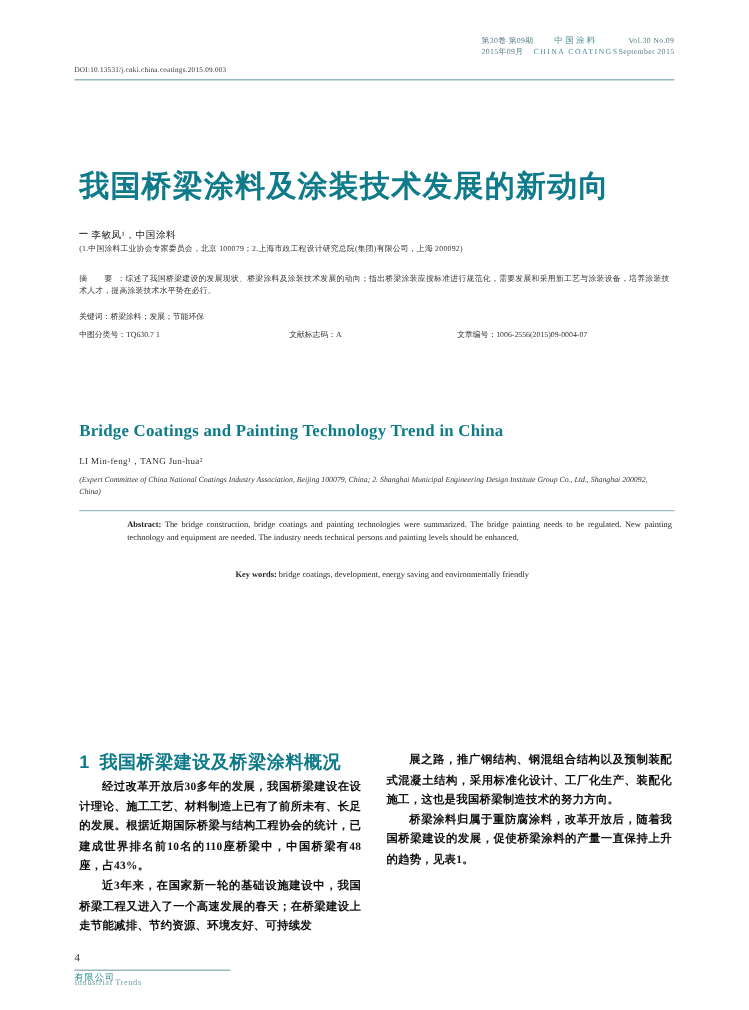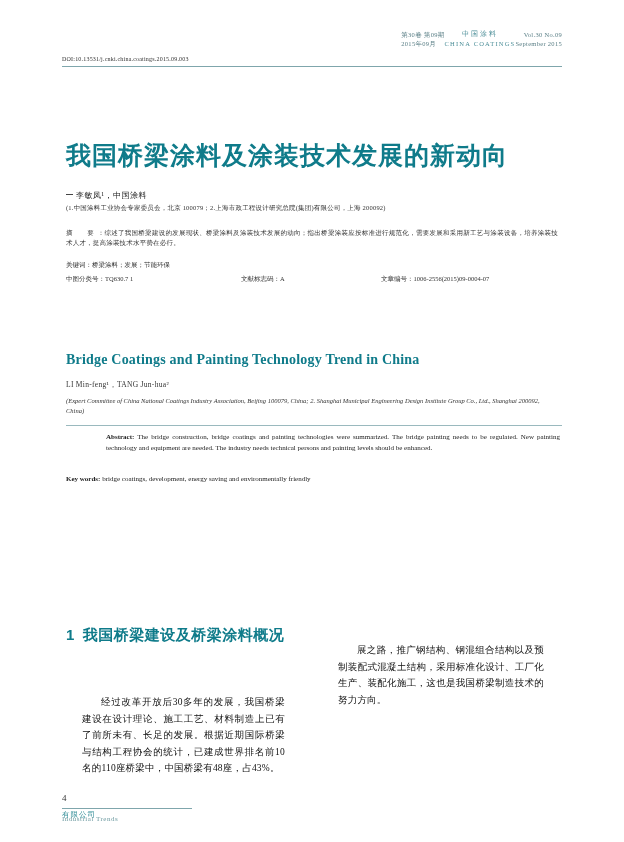--- a/index.html
+++ b/index.html
@@ -92,40 +92,40 @@
     position:absolute;left:66px;right:62px;top:425px;
     border-top:1px solid #9ab9be;
   }
   .abs-en{
     position:absolute;left:66px;right:64px;top:432px;
     font-size:7px;color:#222;line-height:10.5px;text-align:justify;margin-left:40px;
   }
   .abs-en b{font-weight:bold;}
   .kw-en{
     position:absolute;left:66px;right:53px;top:474px;
-    font-size:7px;color:#222;line-height:10.5px;
+    font-size:7px;color:#222;line-height:10.5px;text-align:center;
   }
   
   .sec-head{
     position:absolute;left:66px;top:626px;
     font-family:"Liberation Sans",sans-serif;
     font-weight:bold;font-size:15px;color:#0f7b8a;letter-spacing:.5px;
   }
   .sec-head .num{margin-right:8px;}
   .col-left{
-    position:absolute;left:66px;top:678px;width:235px;
+    position:absolute;left:66px;top:648px;width:235px;
     font-size:9.5px;line-height:16.6px;color:#111;
     text-align:justify;letter-spacing:.2px;
   }
   .col-right{
     position:absolute;left:322px;top:626px;width:238px;
     font-size:9.5px;line-height:16.6px;color:#111;
     text-align:justify;letter-spacing:.2px;
   }
-  .col-left p,.col-right p{margin:16px;text-indent:19px;}
+  .col-left p,.col-right p{margin:0;text-indent:19px;font-weight:bold;}
   
   .pageno{
     position:absolute;left:62px;top:793px;
     font-size:9px;color:#333;
   }
   .hr-bot{
     position:absolute;left:62px;width:130px;top:808px;
     border-top:1px solid #7fa6ac;
   }
   .foot-cn{
@@ -187,24 +187,26 @@
   <div class="kw-en">
     <b>Key words:</b><span> bridge coatings, development, energy saving and environmentally friendly</span>
   </div>
 
   <div class="sec-head">
     <span class="num">1</span><span>我国桥梁建设及桥梁涂料概况</span>
   </div>
 
   <div class="col-left">
     <p>经过改革开放后30多年的发展，我国桥梁建设在设计理论、施工工艺、材料制造上已有了前所未有、长足的发展。根据近期国际桥梁与结构工程协会的统计，已建成世界排名前10名的110座桥梁中，中国桥梁有48座，占43%。</p>
+    <p>近3年来，在国家新一轮的基础设施建设中，我国桥梁工程又进入了一个高速发展的春天；在桥梁建设上走节能减排、节约资源、环境友好、可持续发</p>
   </div>
 
   <div class="col-right">
     <p>展之路，推广钢结构、钢混组合结构以及预制装配式混凝土结构，采用标准化设计、工厂化生产、装配化施工，这也是我国桥梁制造技术的努力方向。</p>
+    <p>桥梁涂料归属于重防腐涂料，改革开放后，随着我国桥梁建设的发展，促使桥梁涂料的产量一直保持上升的趋势，见表1。</p>
   </div>
 
   <div class="pageno">4</div>
   <div class="hr-bot"></div>
   <div class="foot-cn">有限公司</div>
   <div class="foot-en">Industrial Trends</div>
 
 </div>
 
 </body></html>

